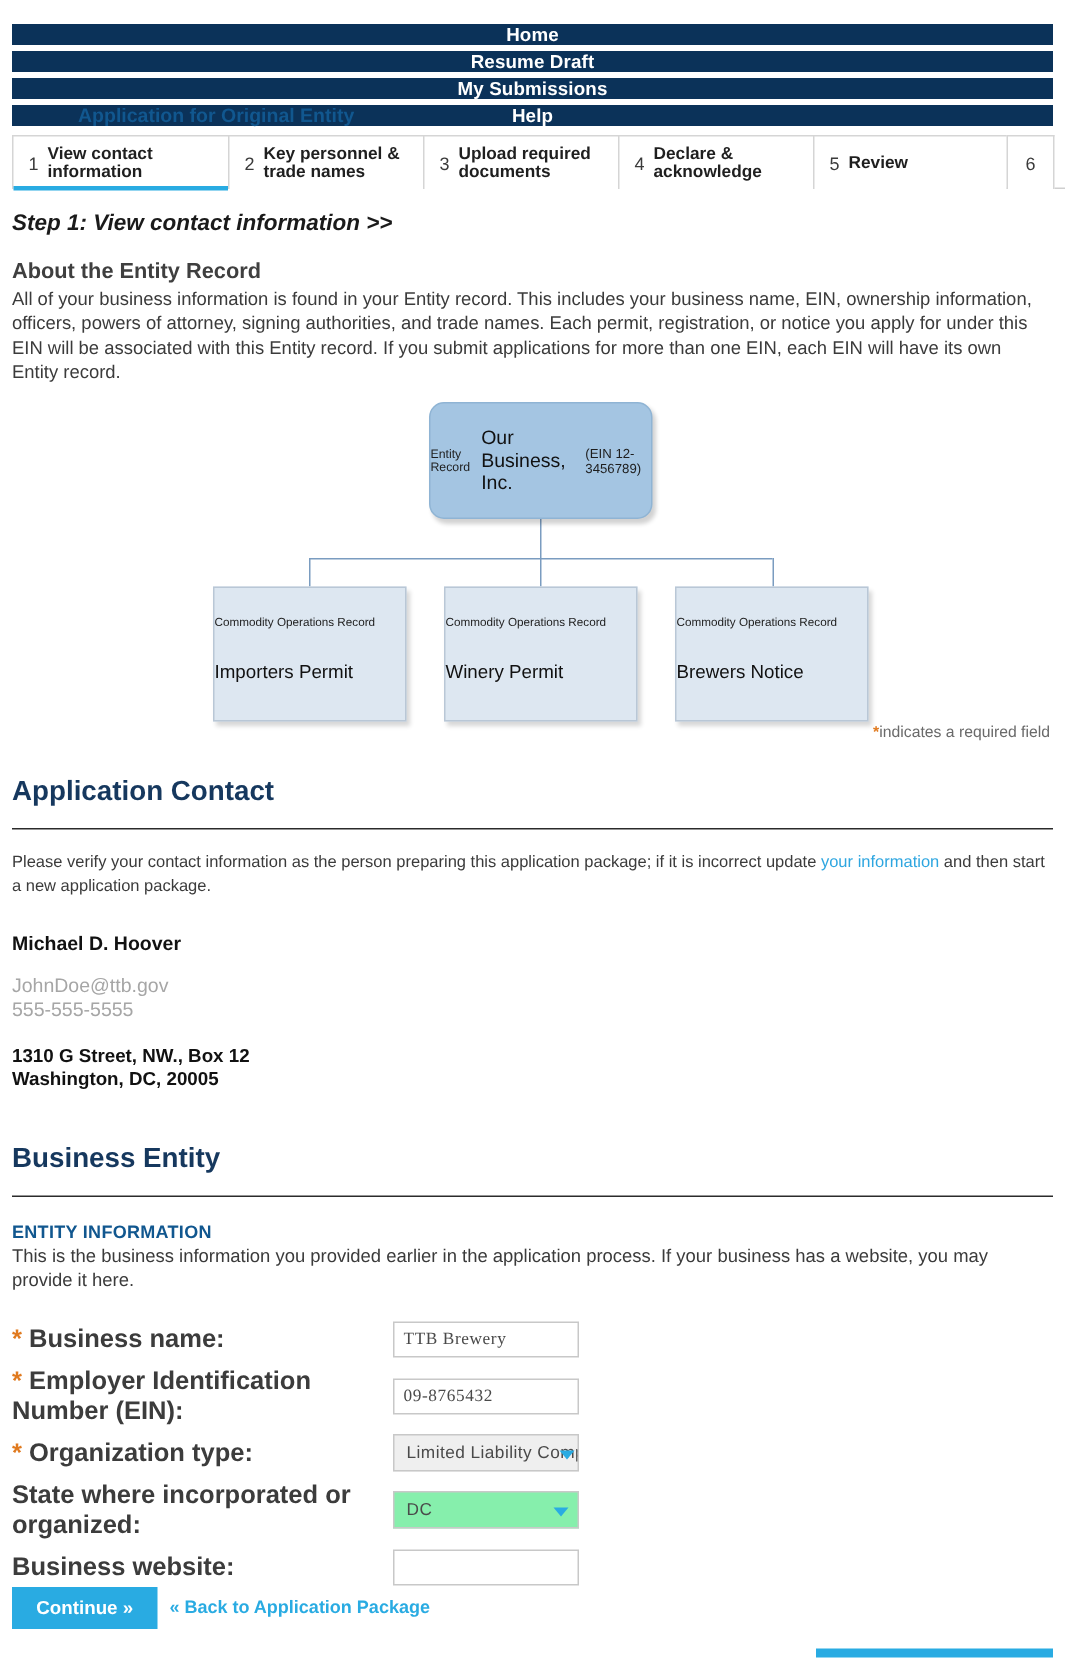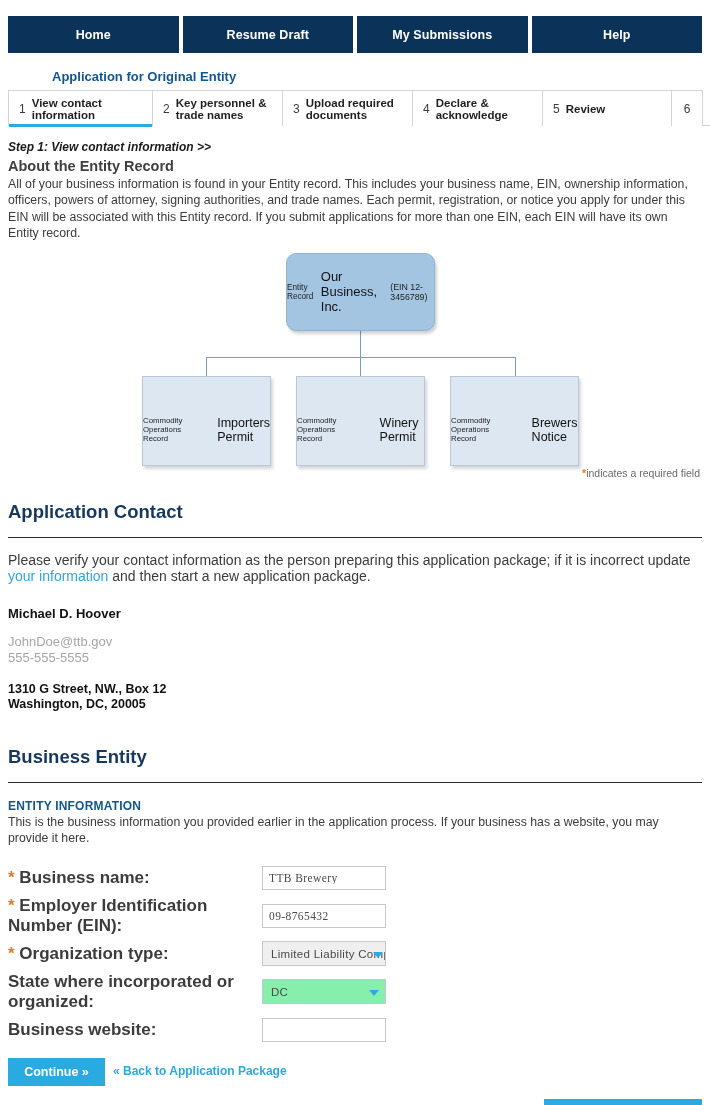--- a/index.html
+++ b/index.html
@@ -14,20 +14,21 @@
     position: relative;
     overflow: hidden;
   }
 
   
   .topnav {
     display: flex;
     gap: 4px;
     padding: 16px 8px 0 8px;
     height: 60px;
+    flex-direction: column;
   }
   .topnav-item {
     flex: 1 1 0;
     background: #0b3259;
     color: #ffffff;
     font-size: 12.5px;
     font-weight: bold;
     display: flex;
     align-items: center;
     justify-content: center;
@@ -92,25 +93,25 @@
     position: absolute;
     left: 0; right: 0; bottom: -1px;
     height: 3px;
     background: #29abe2;
   }
 
   
   .content { padding: 0 8px; }
 
   .step-heading {
-    font-size: 12px;
+    font-size: 15px;
     font-weight: bold;
     font-style: italic;
     color: #1a1a1a;
-    margin: 14px 0 4px 0;
+    margin: 14px 0 16px 0;
   }
   .about-heading {
     font-size: 14.5px;
     font-weight: bold;
     color: #3f3f3f;
     margin: 0 0 2px 0;
   }
   .about-body {
     font-size: 12.3px;
     line-height: 16.4px;
@@ -143,22 +144,22 @@
   .node-entity .ein { font-size: 8.8px; color: #1d1d1d; }
 
   .node-child {
     position: absolute;
     top: 126px;
     width: 129px; height: 90px;
     background: #dde7f1;
     border: 1px solid #b9c7d6;
     box-shadow: 2px 3px 3px rgba(0,0,0,.16);
     display: flex;
-    flex-direction: row;
-    align-items: center;
+    flex-direction: column;
+    align-items: flex-start;
     gap: 22px;
     padding-top: 18px;
   }
   .node-child .small { font-size: 7.8px; color: #1d1d1d; }
   .node-child .big { font-size: 12.5px; color: #111111; }
   .child-1 { left: 134px; }
   .child-2 { left: 288px; }
   .child-3 { left: 442px; }
 
   .conn { position: absolute; background: #7a9cc0; }
@@ -183,21 +184,21 @@
     font-weight: bold;
     color: #16385e;
     margin: 22px 0 0 0;
   }
   .rule {
     border: 0;
     border-top: 1.5px solid #2b2b2b;
     margin: 14px 0 0 0;
   }
   .section-intro {
-    font-size: 14px;
+    font-size: 11px;
     line-height: 16.5px;
     color: #3b3b3b;
     margin: 14px 0 0 0;
   }
   .link { color: #2ea6e0; text-decoration: none; cursor: pointer; }
 
   
   .contact-name {
     font-size: 13px; font-weight: bold; color: #111111;
     margin-top: 21px;

